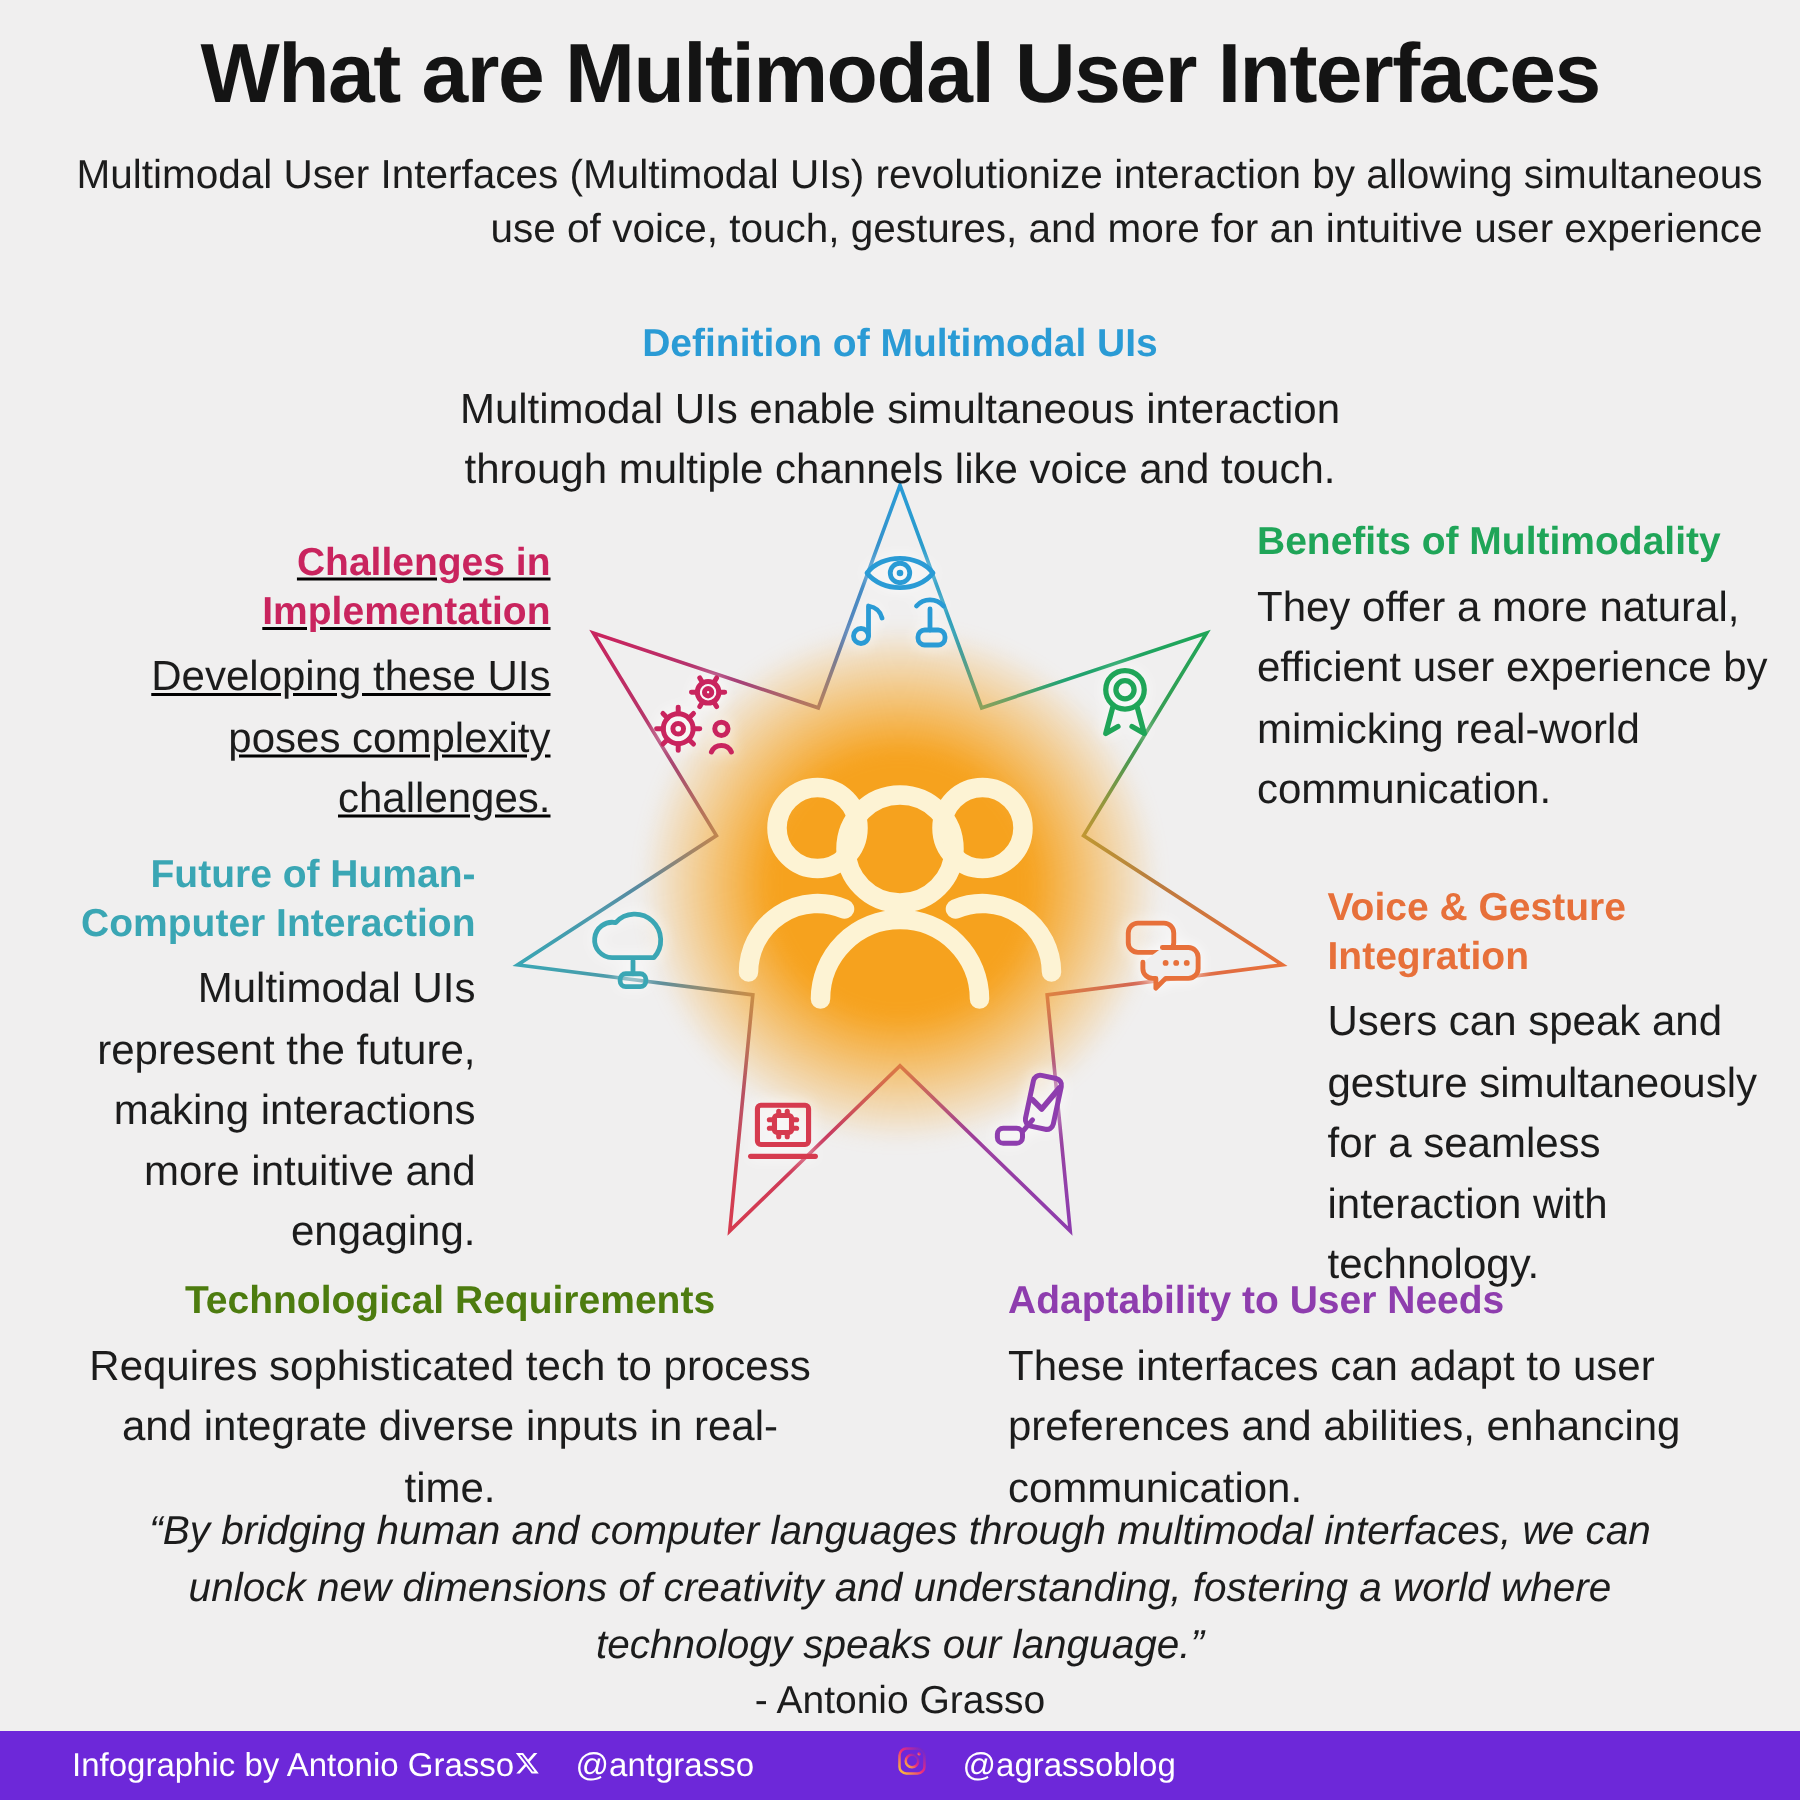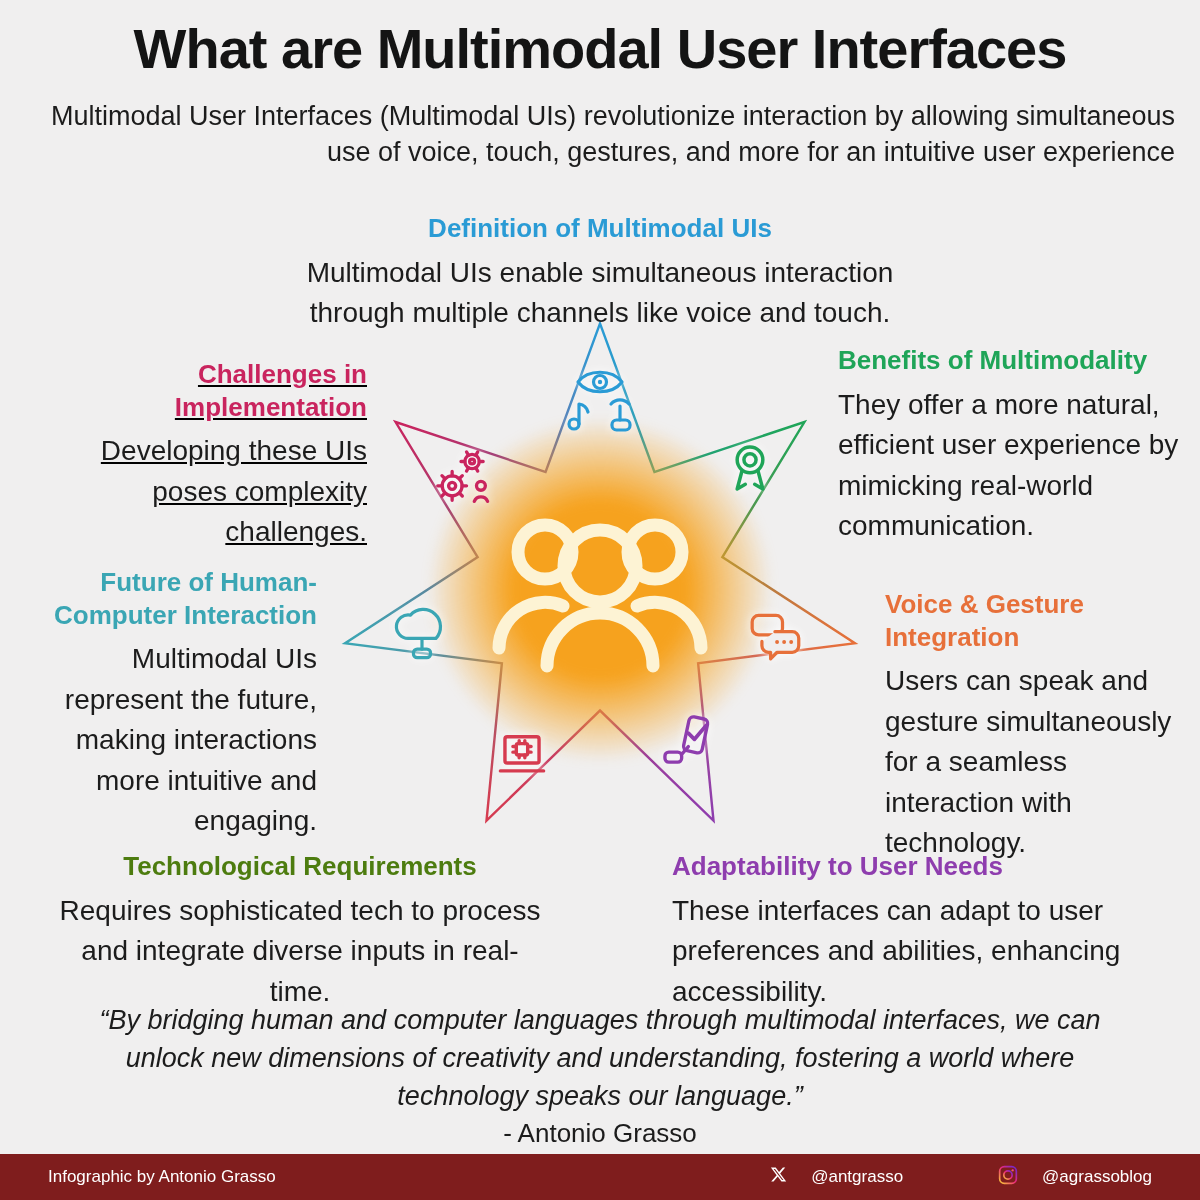--- a/index.html
+++ b/index.html
@@ -40,23 +40,23 @@
   .people { position:absolute; left:150px; top:168px; width:230px; height:200px; }
 
   .node-icon { position:absolute; filter: drop-shadow(0 0 5px rgba(255,255,255,.95)); }
   .node-icon svg { display:block; }
 
   .quote { position:absolute; top:1002px; left:80px; width:1040px; text-align:center;
            font-size:27px; font-style:italic; color:#1c1c1c; line-height:1.4; }
   .attribution { position:absolute; top:1118px; left:0; width:100%; text-align:center;
                  font-size:26px; color:#1c1c1c; }
 
-  .footer { position:absolute; left:0; bottom:0; width:100%; height:46px; background:#7f1d1d;
-            color:#ffffff; display:flex; align-items:center; justify-content:space-between;
-            padding:0 48px; font-size:17px; }
+  .footer { position:absolute; left:0; bottom:0; width:100%; height:46px; background:#6d28d9;
+            color:#ffffff; display:flex; align-items:center; 
+            padding:0 48px; font-size:22px; }
   .footer-right { display:flex; align-items:center; gap:95px; }
   .social { display:flex; align-items:center; gap:24px; }
 </style>
 </head>
 <body>
 
 <div class="page">
 
   <div class="title">What are Multimodal User Interfaces</div>
   <div class="subtitle">Multimodal User Interfaces (Multimodal UIs) revolutionize interaction by allowing simultaneous use of voice, touch, gestures, and more for an intuitive user experience</div>
@@ -174,21 +174,21 @@
     <p>Users can speak and gesture simultaneously for a seamless interaction with technology.</p>
   </div>
 
   <div class="sec sec-tech center">
     <h2 style="color: #4d7c0f;">Technological Requirements</h2>
     <p>Requires sophisticated tech to process and integrate diverse inputs in real-time.</p>
   </div>
 
   <div class="sec sec-adaptability left">
     <h2 style="color: rgb(142, 61, 174);">Adaptability to User Needs</h2>
-    <p>These interfaces can adapt to user preferences and abilities, enhancing accessibility.</p>
+    <p>These interfaces can adapt to user preferences and abilities, enhancing communication.</p>
   </div>
 
   <div class="quote">“By bridging human and computer languages through multimodal interfaces, we can unlock new dimensions of creativity and understanding, fostering a world where technology speaks our language.”</div>
   <div class="attribution">- Antonio Grasso</div>
 
   <div class="footer">
     <span>Infographic by Antonio Grasso</span>
     <div class="footer-right">
       <div class="social">
         <span>

